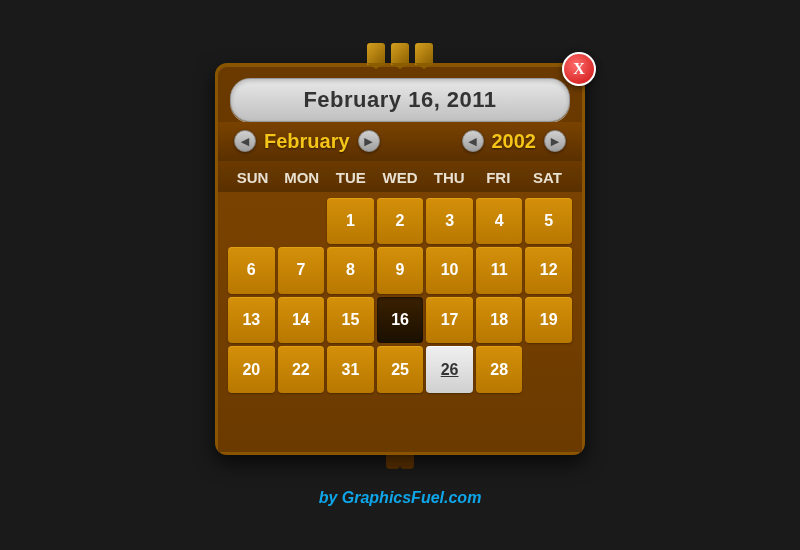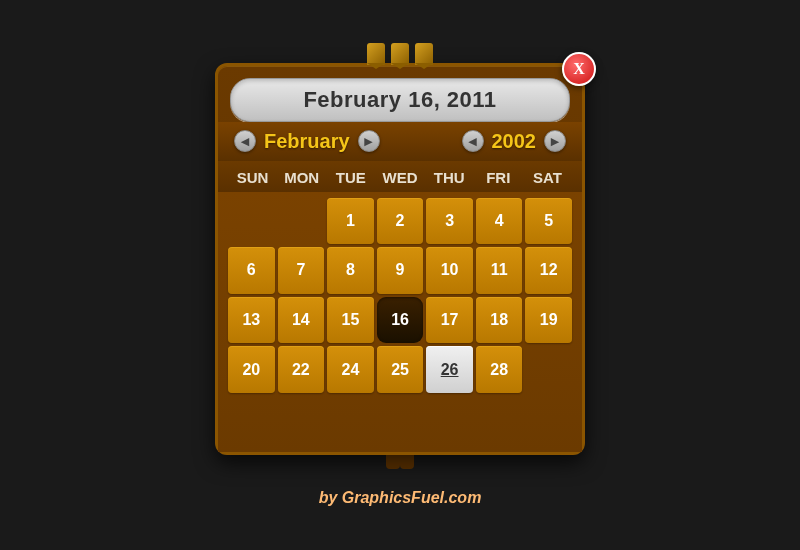--- a/index.html
+++ b/index.html
@@ -181,21 +181,20 @@
     .day-cell.normal {
       background: linear-gradient(to bottom, #d4900a, #b87800);
       color: #fff;
       box-shadow: inset 0 1px 0 rgba(255,200,50,0.3), 0 1px 2px rgba(0,0,0,0.3);
     }
 
     .day-cell.selected {
       background: linear-gradient(to bottom, #3a2000, #1a1000);
       color: #fff;
       box-shadow: inset 0 1px 3px rgba(0,0,0,0.5);
-      border-radius: 9px;
     }
 
     .day-cell.today {
       background: linear-gradient(to bottom, #f0f0f0, #d0d0d0);
       color: #333;
       box-shadow: inset 0 1px 0 rgba(255,255,255,0.8), 0 1px 2px rgba(0,0,0,0.3);
       text-decoration: underline;
     }
 
     .day-cell.empty {
@@ -221,21 +220,21 @@
     
     .attribution {
       margin-top: 20px;
       font-size: 16px;
       font-style: italic;
       color: #cc2200;
       font-weight: bold;
     }
 
     .attribution span {
-      color: #fdba74;
+      color: #0ea5e9;
     }
   </style>
 </head>
 <body>
 
 <div class="calendar-wrapper">
 
   <div class="pins">
     <div class="pin"></div>
     <div class="pin"></div>
@@ -300,21 +299,21 @@
         <div class="day-cell normal">12</div>
         <div class="day-cell normal">13</div>
         <div class="day-cell normal">14</div>
         <div class="day-cell normal">15</div>
         <div class="day-cell selected">16</div>
         <div class="day-cell normal">17</div>
         <div class="day-cell normal">18</div>
         <div class="day-cell normal">19</div>
         <div class="day-cell normal">20</div>
         <div class="day-cell normal">22</div>
-        <div class="day-cell normal">24</div>
+        <div class="day-cell normal">31</div>
         <div class="day-cell normal">25</div>
         <div class="day-cell today">26</div>
         <div class="day-cell normal">28</div>
         <div class="day-cell empty"></div>
         <div class="day-cell empty"></div>
         <div class="day-cell empty"></div>
         <div class="day-cell empty"></div>
         <div class="day-cell empty"></div>
       </div>
 

